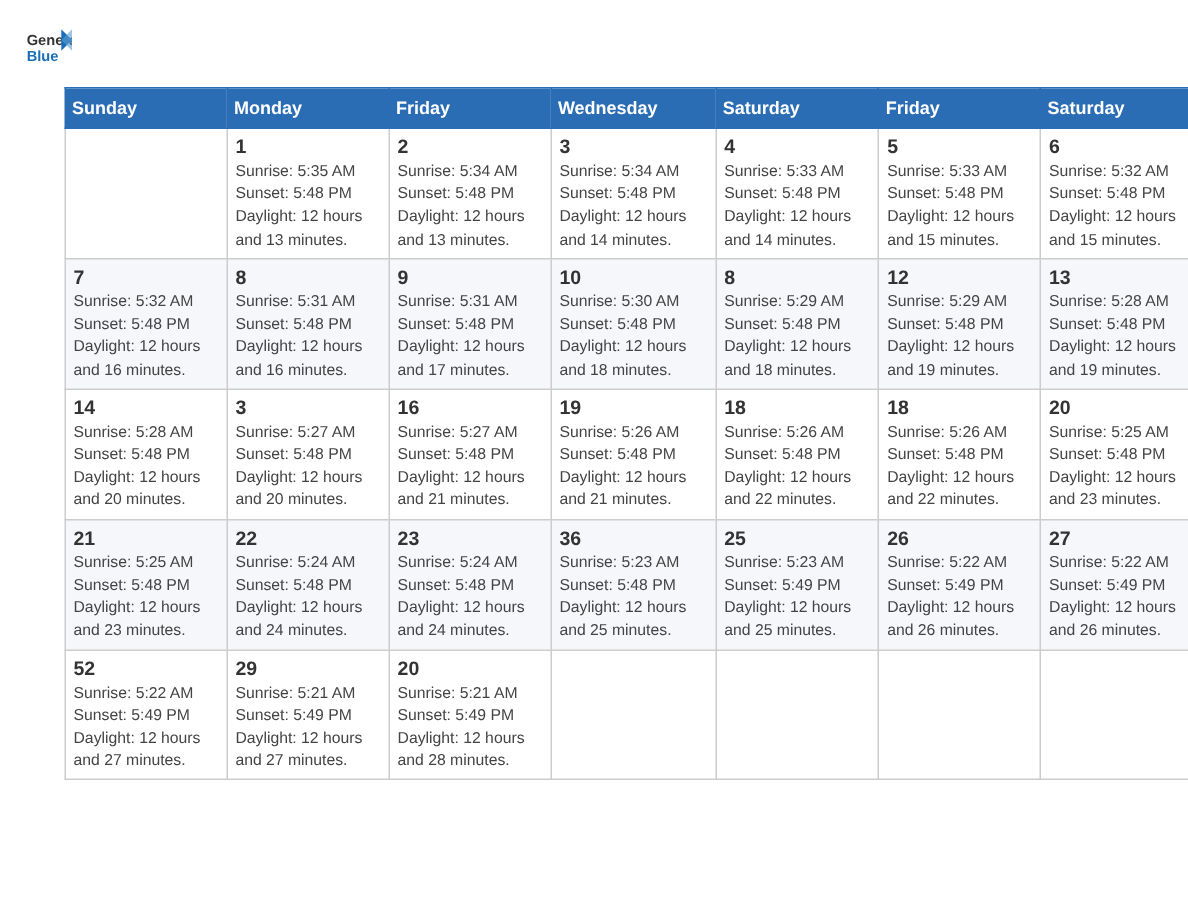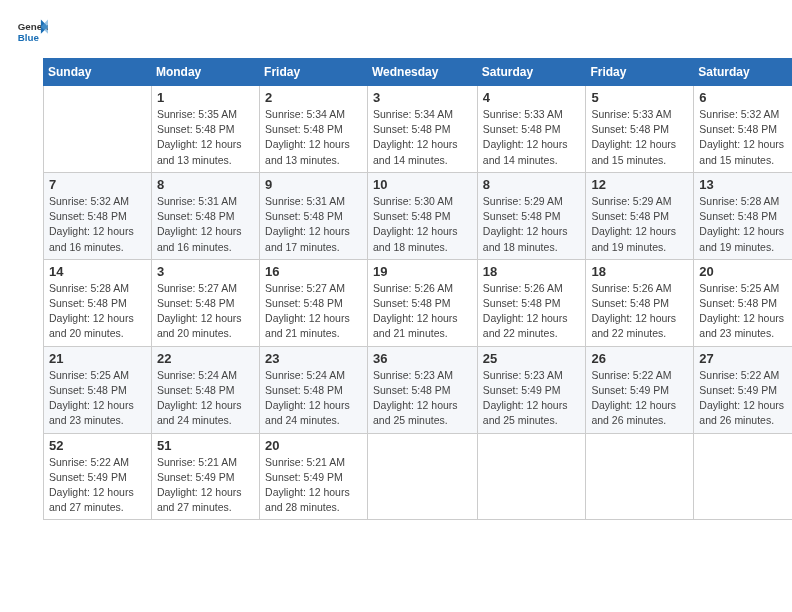--- a/index.html
+++ b/index.html
@@ -226,21 +226,21 @@
           <span class="day-number">27</span>
           <div class="day-info">Sunrise: 5:22 AM<br>Sunset: 5:49 PM<br>Daylight: 12 hours<br>and 26 minutes.</div>
         </td>
       </tr>
       <tr>
         <td>
           <span class="day-number">52</span>
           <div class="day-info">Sunrise: 5:22 AM<br>Sunset: 5:49 PM<br>Daylight: 12 hours<br>and 27 minutes.</div>
         </td>
         <td>
-          <span class="day-number">51</span>
+          <span class="day-number">29</span>
           <div class="day-info">Sunrise: 5:21 AM<br>Sunset: 5:49 PM<br>Daylight: 12 hours<br>and 27 minutes.</div>
         </td>
         <td>
           <span class="day-number">20</span>
           <div class="day-info">Sunrise: 5:21 AM<br>Sunset: 5:49 PM<br>Daylight: 12 hours<br>and 28 minutes.</div>
         </td>
         <td class="empty-cell"></td>
         <td class="empty-cell"></td>
         <td class="empty-cell"></td>
         <td class="empty-cell"></td>

